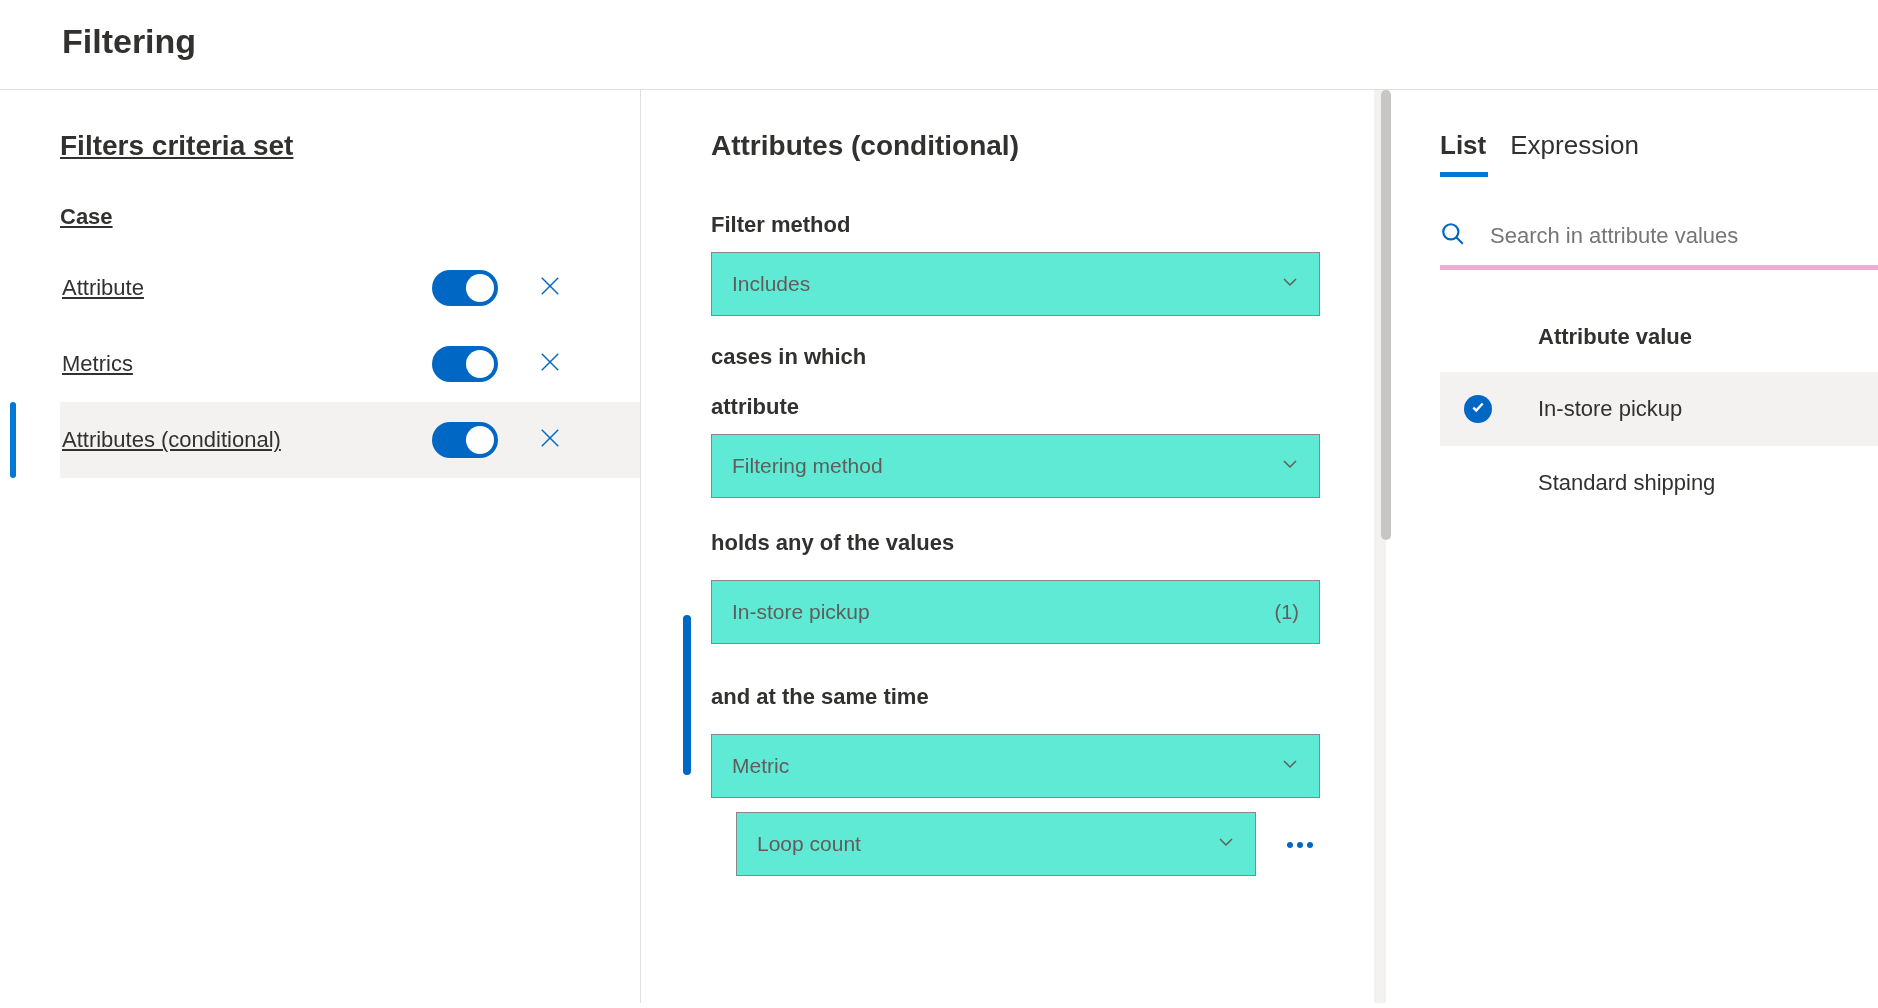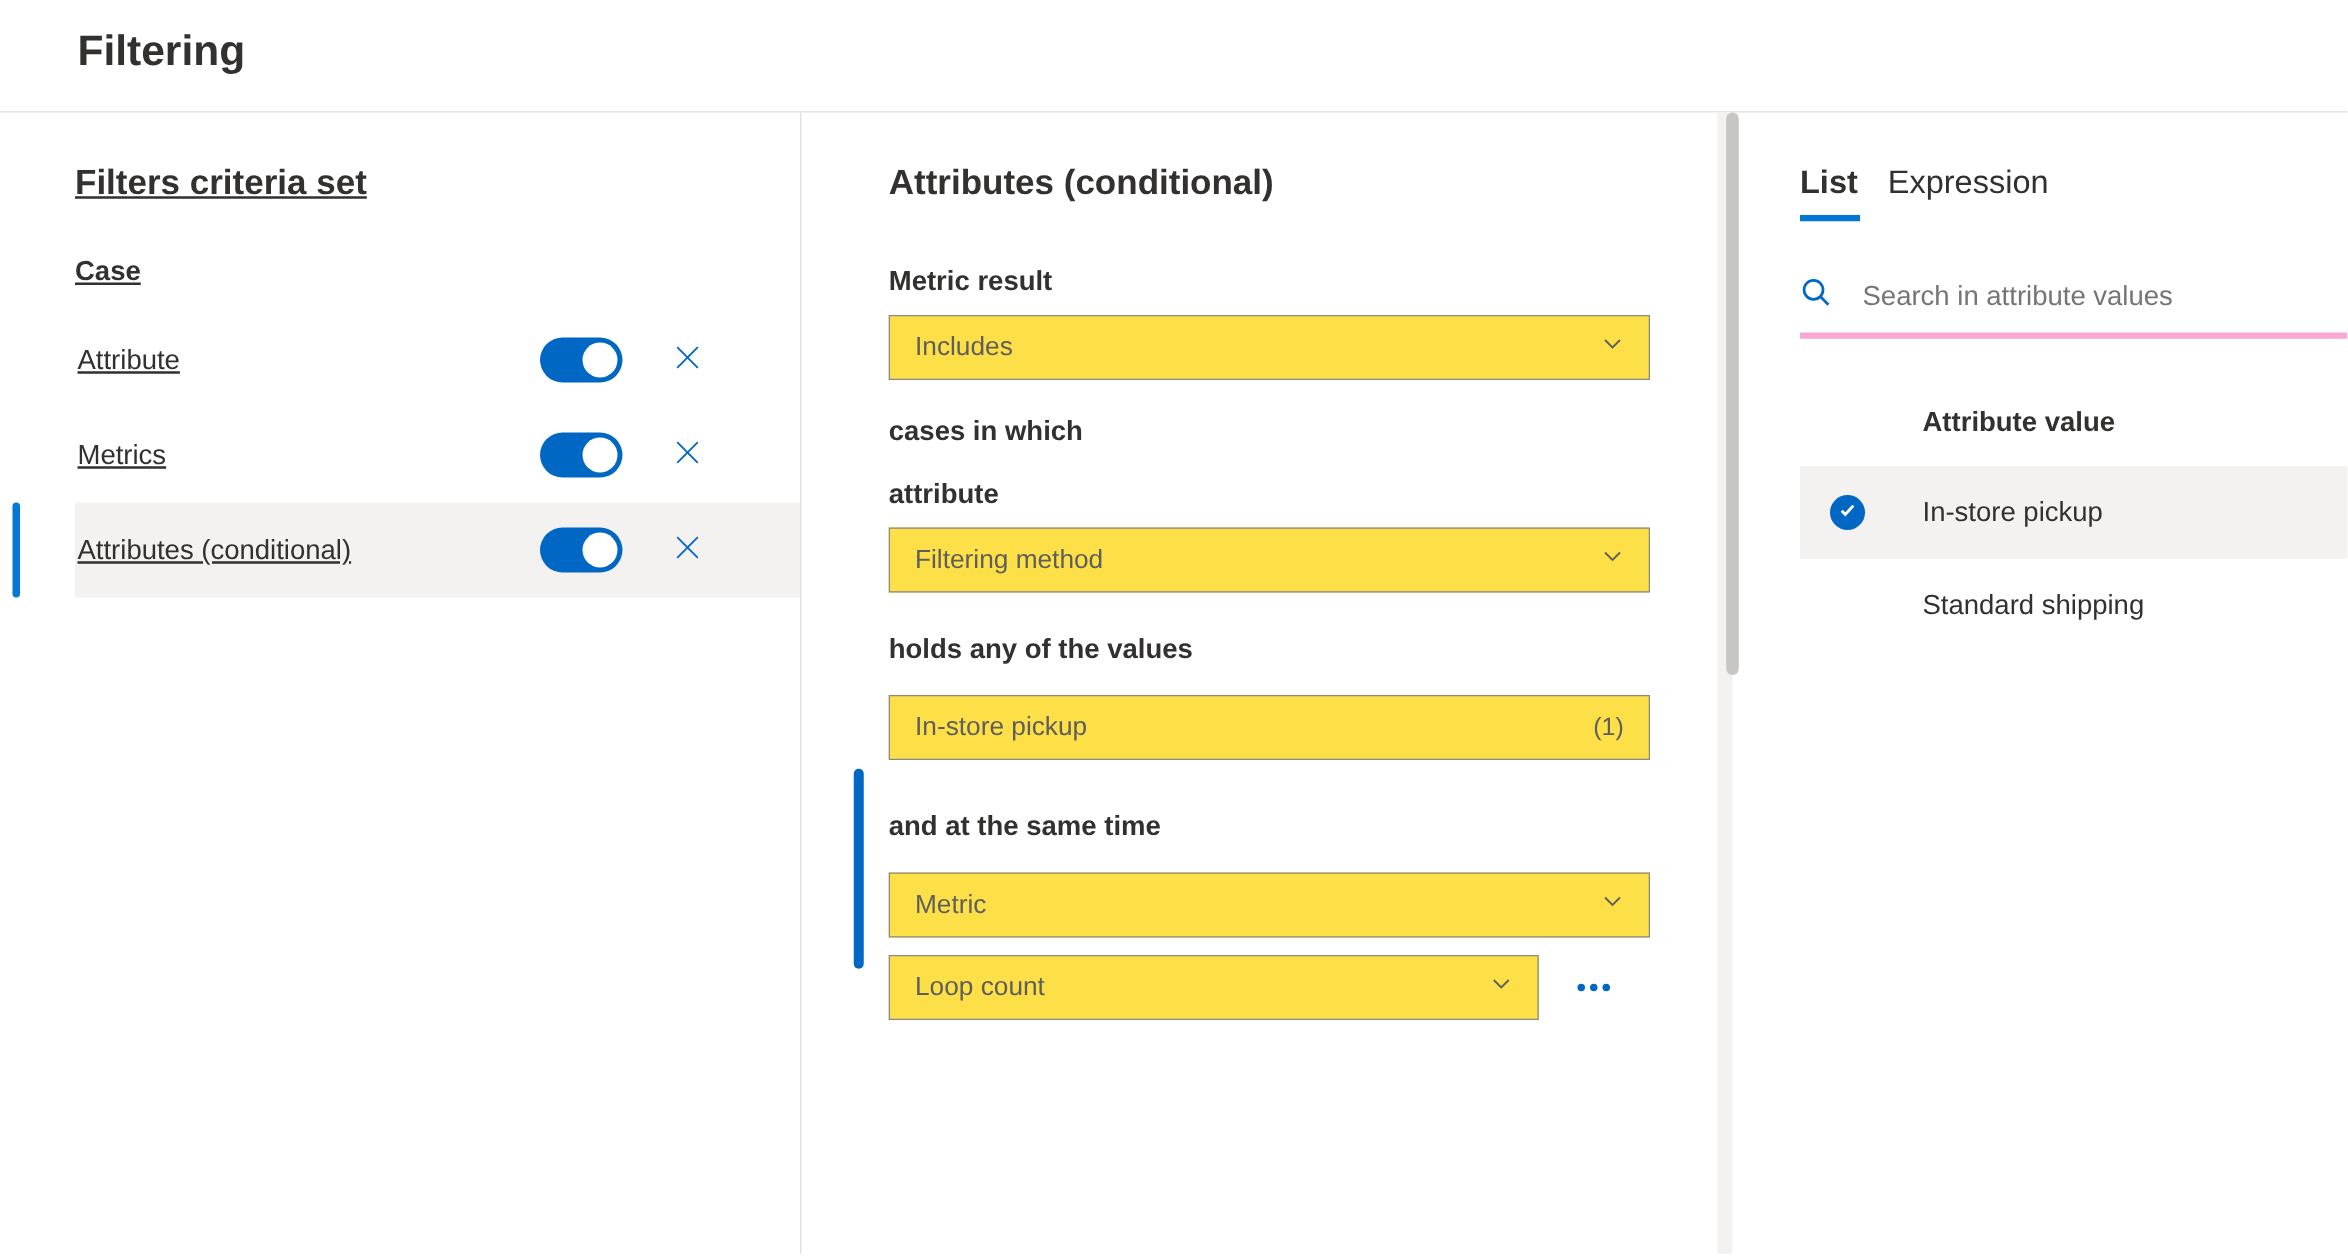--- a/index.html
+++ b/index.html
@@ -141,31 +141,31 @@
       margin-bottom: 14px;
       color: #323130;
     }
     .plain-text {
       font-size: 22px;
       font-weight: 600;
       margin: 28px 0 24px 0;
     }
     .select-box {
       width: 100%;
-      height: 52px;
+      height: 64px;
       border: 1px solid #8a8886;
       display: flex;
       align-items: center;
       padding: 0 20px;
       font-size: 21px;
       color: #605e5c;
       cursor: pointer;
       position: relative;
       margin-bottom: 12px;
-      background:#fde047;
+      background:#5eead4;
       gap:27px;
     }
     .select-box .chevron {
       margin-left: auto;
     }
     .select-box .count {
       margin-left: auto;
       color: #605e5c;
       font-size: 20px;
     }
@@ -176,20 +176,21 @@
       width: 8px;
       background: #0067c5;
       border-radius: 4px;
     }
     .accent-a { top: 525px; height: 160px; }
 
     .metric-row {
       display: flex;
       align-items: center;
       gap: 24px;
+      justify-content: flex-end;
     }
     .metric-row .select-box {
       width: 520px;
       margin-bottom: 0;
     }
     .more-btn {
       width: 40px;
       height: 40px;
       display: flex;
       align-items: center;
@@ -333,21 +334,21 @@
     </div>
   </div>
 
   <div class="col col-mid">
     <div class="scroll-track">
       <div class="scroll-thumb"></div>
     </div>
 
     <div class="panel-title">Attributes (conditional)</div>
 
-    <div class="field-label">Metric result</div>
+    <div class="field-label">Filter method</div>
     <div class="select-box">
       <span>Includes</span>
       <span class="chevron">
         <svg viewBox="0 0 24 24" fill="none" stroke="#605e5c" stroke-width="2">
             <polyline points="4 8 12 16 20 8"></polyline>
           </svg>
       </span>
     </div>
 
     <div class="plain-text">cases in which</div>

